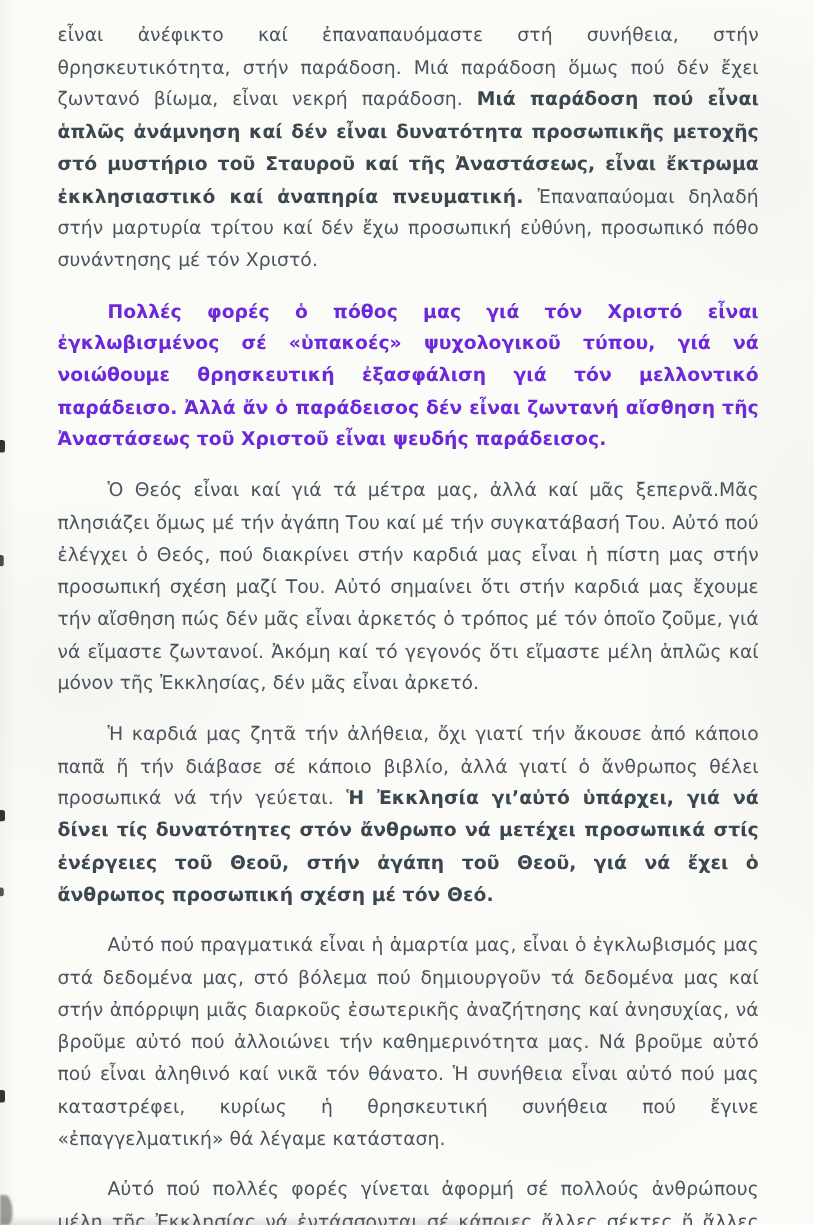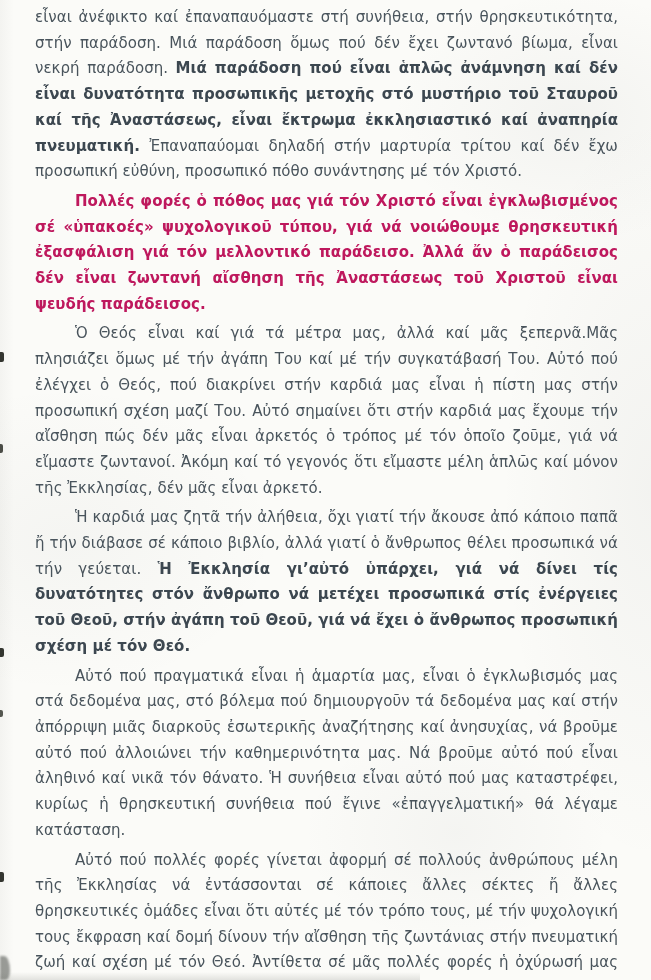--- a/index.html
+++ b/index.html
@@ -26,21 +26,21 @@
     left: 31px;
     top: 1px;
     width: 591px;
     font-size: 15px;
     line-height: 25.7px;
     color: #49545c;
     text-align: justify;
     letter-spacing: 0.05px;
   }
   .para {
-    margin: 4px;
+    margin: 15px;
     padding: 0;
   }
   .para.indent {
     text-indent: 40px;
   }
   .run { font-weight: normal; }
   .run.bold {
     font-weight: bold;
     color: #3c4750;
   }
@@ -73,21 +73,21 @@
     width: 420px;
     height: 8px;
     background: linear-gradient(to top, rgba(110,112,105,0.18), transparent);
   }
 </style>
 </head>
 <body style="background-color: rgb(251, 251, 248);">
 
 <div class="text-block" style="color: rgb(73, 84, 92);">
     <p class="para"><span class="run">εἶναι ἀνέφικτο καί ἐπαναπαυόμαστε στή συνήθεια, στήν θρησκευτικότητα, στήν παράδοση. Μιά παράδοση ὅμως πού δέν ἔχει ζωντανό βίωμα, εἶναι νεκρή παράδοση. </span><span class="run bold" style="color: rgb(60, 71, 80);">Μιά παράδοση πού εἶναι ἁπλῶς ἀνάμνηση καί δέν εἶναι δυνατότητα προσωπικῆς μετοχῆς στό μυστήριο τοῦ Σταυροῦ καί τῆς Ἀναστάσεως, εἶναι ἔκτρωμα ἐκκλησιαστικό καί ἀναπηρία πνευματική. </span><span class="run">Ἐπαναπαύομαι δηλαδή στήν μαρτυρία τρίτου καί δέν ἔχω προσωπική εὐθύνη, προσωπικό πόθο συνάντησης μέ τόν Χριστό.</span></p>
-    <p class="para indent"><span class="run bold" style="color: #be185d;">Πολλές φορές ὁ πόθος μας γιά τόν Χριστό εἶναι ἐγκλωβισμένος σέ «ὑπακοές» ψυχολογικοῦ τύπου, γιά νά νοιώθουμε θρησκευτική ἐξασφάλιση γιά τόν μελλοντικό παράδεισο. Ἀλλά ἄν ὁ παράδεισος δέν εἶναι ζωντανή αἴσθηση τῆς Ἀναστάσεως τοῦ Χριστοῦ εἶναι ψευδής παράδεισος.</span></p>
+    <p class="para indent"><span class="run bold" style="color: #6d28d9;">Πολλές φορές ὁ πόθος μας γιά τόν Χριστό εἶναι ἐγκλωβισμένος σέ «ὑπακοές» ψυχολογικοῦ τύπου, γιά νά νοιώθουμε θρησκευτική ἐξασφάλιση γιά τόν μελλοντικό παράδεισο. Ἀλλά ἄν ὁ παράδεισος δέν εἶναι ζωντανή αἴσθηση τῆς Ἀναστάσεως τοῦ Χριστοῦ εἶναι ψευδής παράδεισος.</span></p>
     <p class="para indent"><span class="run">Ὁ Θεός εἶναι καί γιά τά μέτρα μας, ἀλλά καί μᾶς ξεπερνᾶ.Μᾶς πλησιάζει ὅμως μέ τήν ἀγάπη Του καί μέ τήν συγκατάβασή Του. Αὐτό πού ἐλέγχει ὁ Θεός, πού διακρίνει στήν καρδιά μας εἶναι ἡ πίστη μας στήν προσωπική σχέση μαζί Του. Αὐτό σημαίνει ὅτι στήν καρδιά μας ἔχουμε τήν αἴσθηση πώς δέν μᾶς εἶναι ἀρκετός ὁ τρόπος μέ τόν ὁποῖο ζοῦμε, γιά νά εἴμαστε ζωντανοί. Ἀκόμη καί τό γεγονός ὅτι εἴμαστε μέλη ἁπλῶς καί μόνον τῆς Ἐκκλησίας, δέν μᾶς εἶναι ἀρκετό.</span></p>
     <p class="para indent"><span class="run">Ἡ καρδιά μας ζητᾶ τήν ἀλήθεια, ὄχι γιατί τήν ἄκουσε ἀπό κάποιο παπᾶ ἤ τήν διάβασε σέ κάποιο βιβλίο, ἀλλά γιατί ὁ ἄνθρωπος θέλει προσωπικά νά τήν γεύεται. </span><span class="run bold" style="color: rgb(60, 71, 80);">Ἡ Ἐκκλησία γι’αὐτό ὑπάρχει, γιά νά δίνει τίς δυνατότητες στόν ἄνθρωπο νά μετέχει προσωπικά στίς ἐνέργειες τοῦ Θεοῦ, στήν ἀγάπη τοῦ Θεοῦ, γιά νά ἔχει ὁ ἄνθρωπος προσωπική σχέση μέ τόν Θεό.</span></p>
     <p class="para indent"><span class="run">Αὐτό πού πραγματικά εἶναι ἡ ἁμαρτία μας, εἶναι ὁ ἐγκλωβισμός μας στά δεδομένα μας, στό βόλεμα πού δημιουργοῦν τά δεδομένα μας καί στήν ἀπόρριψη μιᾶς διαρκοῦς ἐσωτερικῆς ἀναζήτησης καί ἀνησυχίας, νά βροῦμε αὐτό πού ἀλλοιώνει τήν καθημερινότητα μας. Νά βροῦμε αὐτό πού εἶναι ἀληθινό καί νικᾶ τόν θάνατο. Ἡ συνήθεια εἶναι αὐτό πού μας καταστρέφει, κυρίως ἡ θρησκευτική συνήθεια πού ἔγινε «ἐπαγγελματική» θά λέγαμε κατάσταση.</span></p>
     <p class="para indent"><span class="run">Αὐτό πού πολλές φορές γίνεται ἀφορμή σέ πολλούς ἀνθρώπους μέλη τῆς Ἐκκλησίας νά ἐντάσσονται σέ κάποιες ἄλλες σέκτες ἤ ἄλλες θρησκευτικές ὁμάδες εἶναι ὅτι αὐτές μέ τόν τρόπο τους, μέ τήν ψυχολογική τους ἔκφραση καί δομή δίνουν τήν αἴσθηση τῆς ζωντάνιας στήν πνευματική ζωή καί σχέση μέ τόν Θεό. Ἀντίθετα σέ μᾶς πολλές φορές ἡ ὀχύρωσή μας πίσω ἀπό παγιωμένες καταστάσεις ἤ συνήθειες νέκρωσε τήν αἴσθηση τοῦ</span></p>
   </div>
 
 <div class="edge-tick tick-1"></div>
 <div class="edge-tick tick-2"></div>
 <div class="edge-tick tick-3"></div>
 <div class="edge-tick tick-4"></div>

